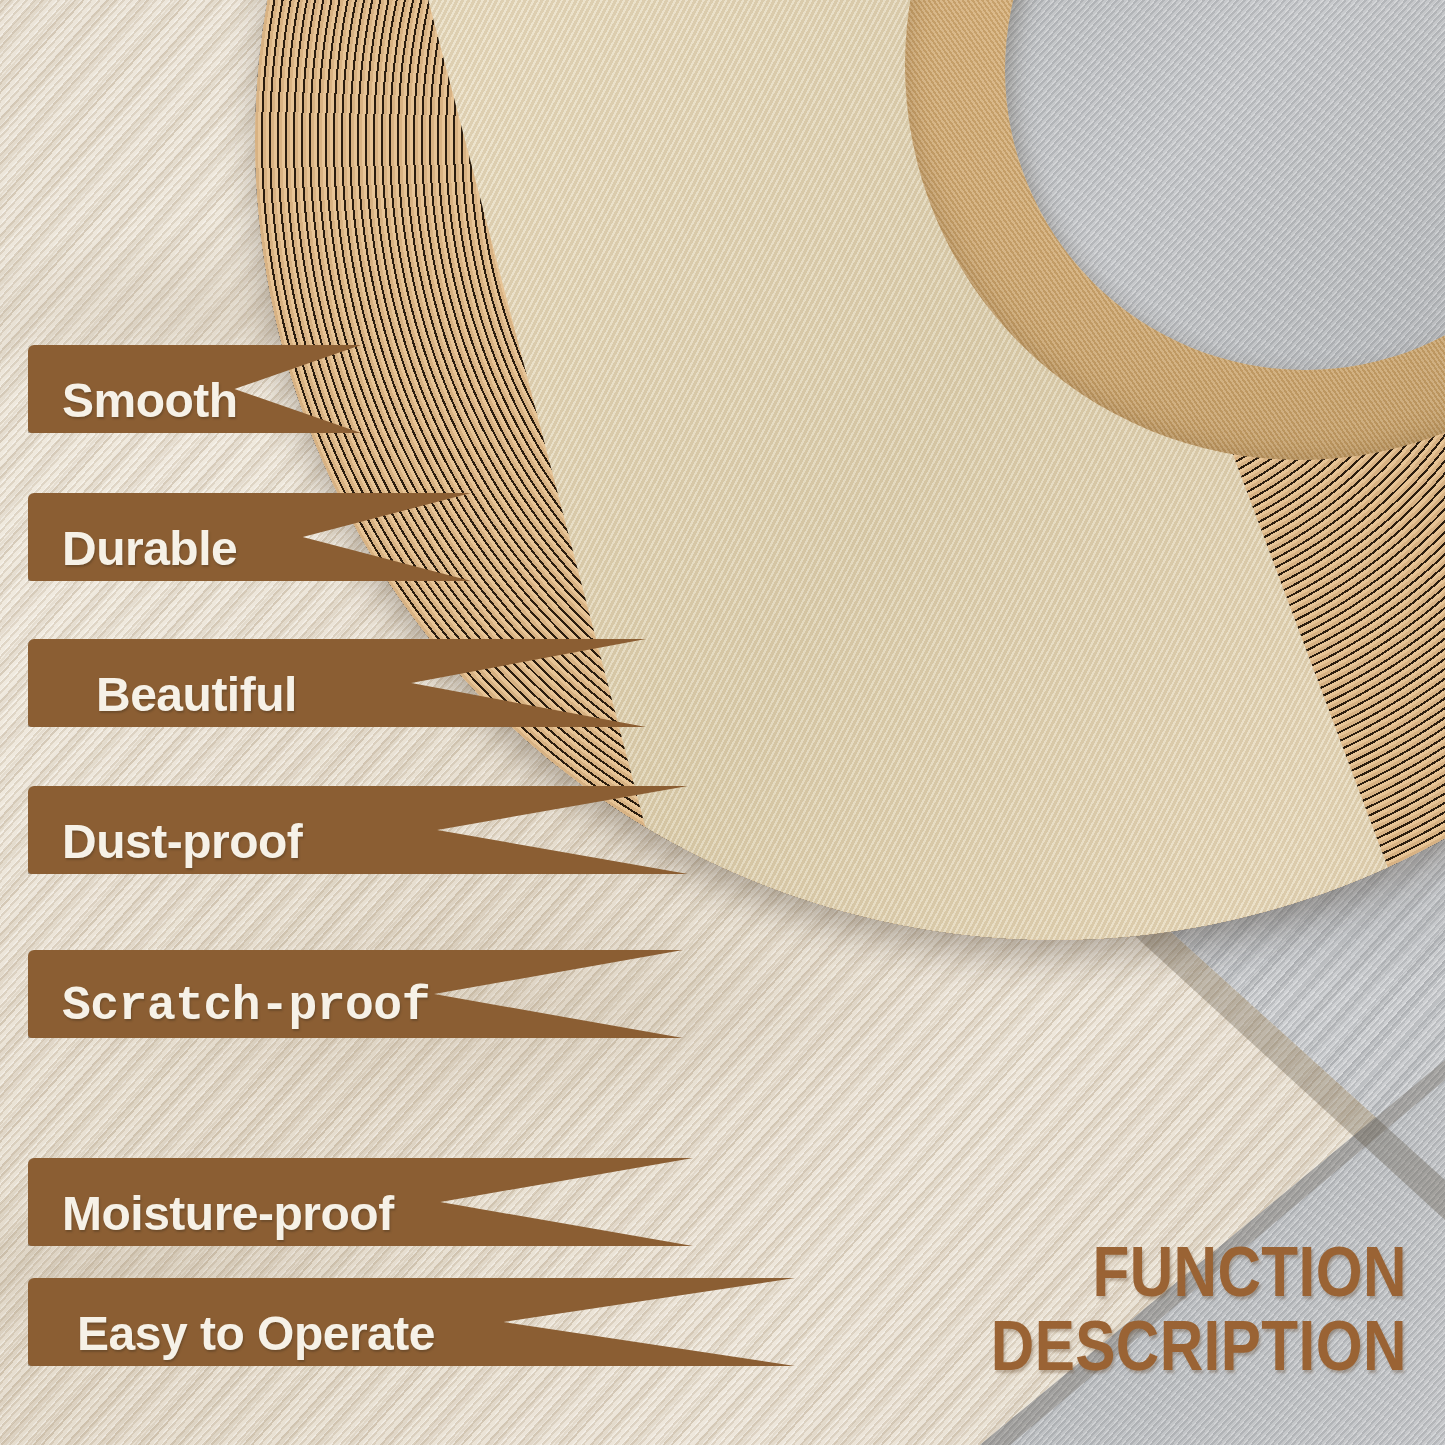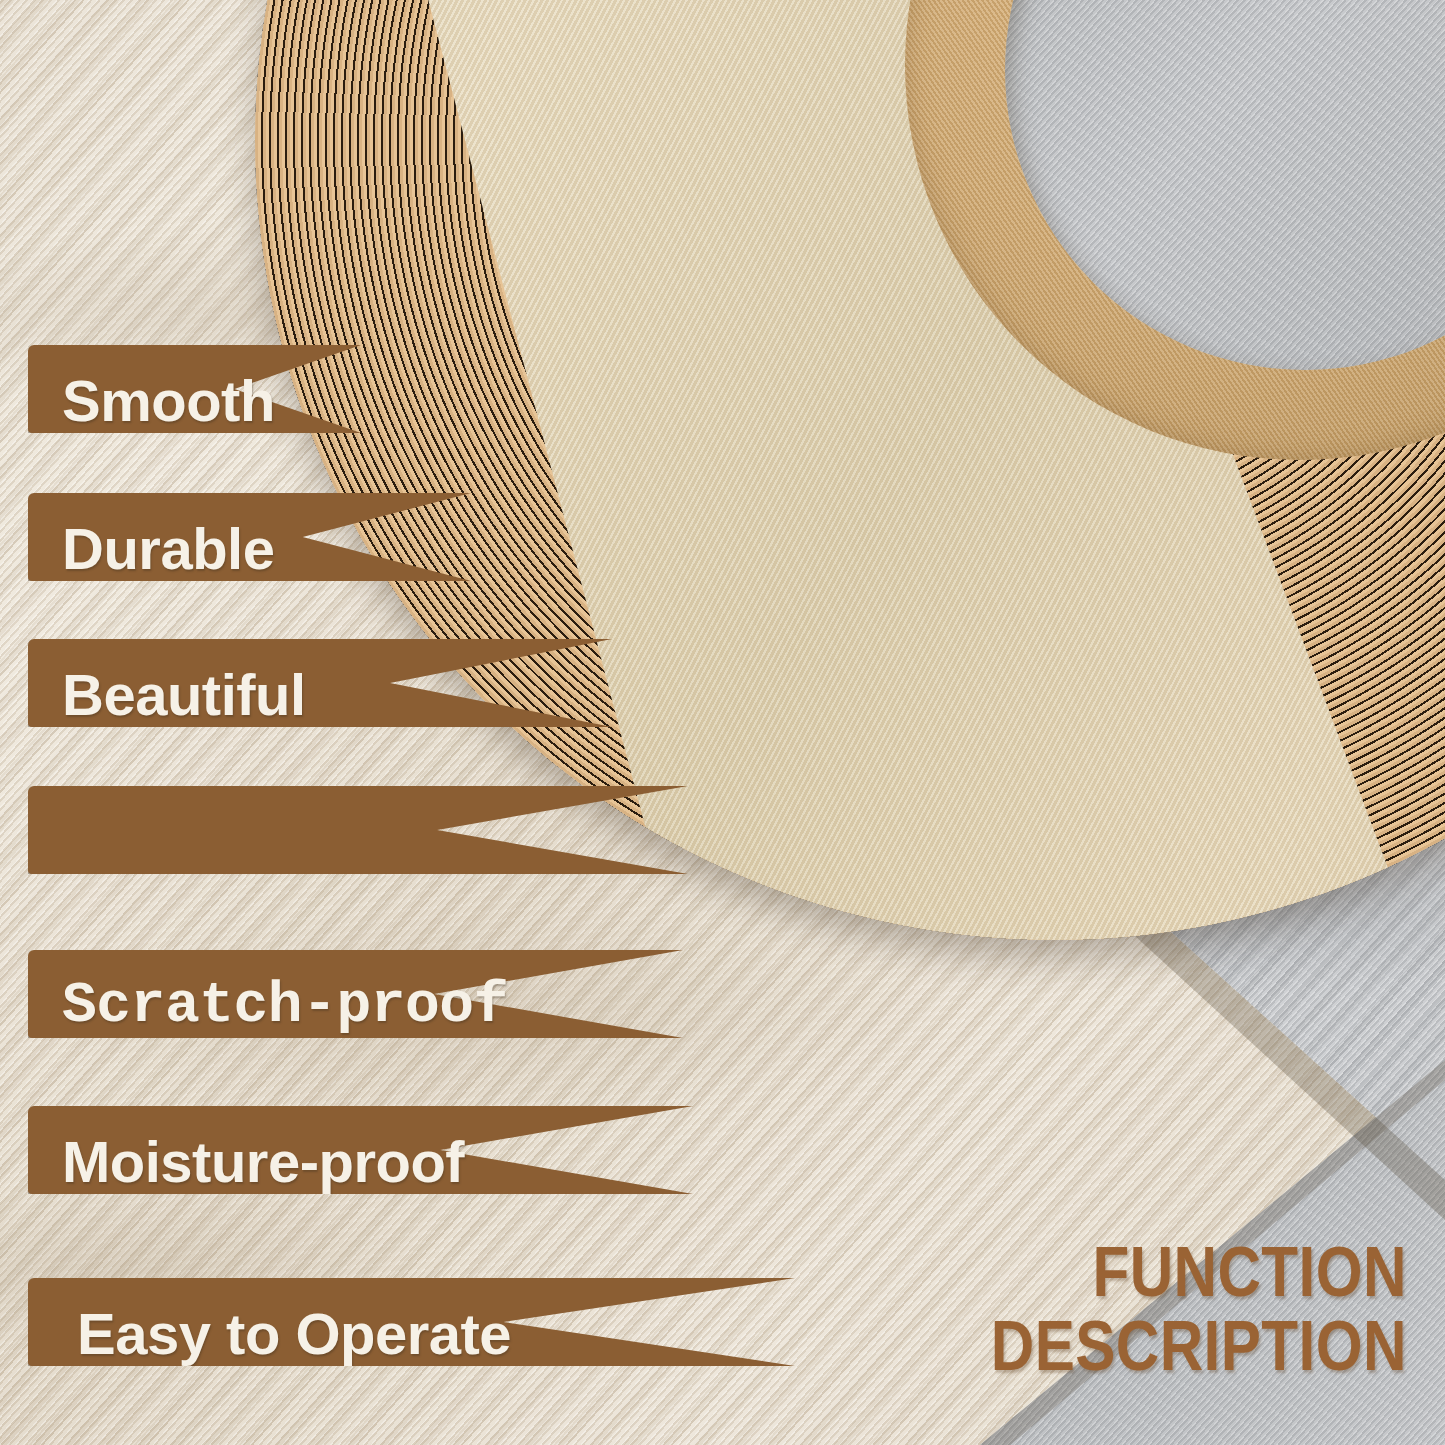--- a/index.html
+++ b/index.html
@@ -147,21 +147,21 @@
     position:absolute;inset:0;
     background:#8b5e33;
     -webkit-clip-path:polygon(0 0, 100% 0, 62% 50%, 100% 100%, 0 100%);
     clip-path:polygon(0 0, 100% 0, 62% 50%, 100% 100%, 0 100%);
     border-radius:6px 0 0 4px;
     filter:drop-shadow(-7px 9px 6px rgba(58,52,44,.42));
   }
   .ribbon-label{
     position:relative;
     color:#f6f1e7;
-    font-size:58px;
+    font-size:48px;
     font-weight:bold;
     letter-spacing:-.5px;
     white-space:nowrap;
     padding-left:34px;
     line-height:88px;
     text-shadow:1px 2px 2px rgba(60,45,28,.35);
     margin-top:24px;
   }
 
   
@@ -205,35 +205,36 @@
     <div class="ribbon" style="left:28px;top:345px;width:333px;">
       <div class="ribbon-shape"></div>
       <div class="ribbon-label">Smooth</div>
     </div>
 
     <div class="ribbon" style="left:28px;top:493px;width:443px;align-items:center;">
       <div class="ribbon-shape"></div>
       <div class="ribbon-label">Durable</div>
     </div>
 
-    <div class="ribbon" style="left:28px;top:639px;width:584px;">
+    <div class="ribbon" style="left:28px;top:639px;width:584px;padding-left:34px;">
       <div class="ribbon-shape"></div>
       <div class="ribbon-label">Beautiful</div>
     </div>
 
     <div class="ribbon" style="left:28px;top:786px;width:660px;">
       <div class="ribbon-shape"></div>
+      <div class="ribbon-label">Dust-proof</div>
     </div>
 
     <div class="ribbon" style="left:28px;top:950px;width:655px;font-family:Liberation Mono, monospace;">
       <div class="ribbon-shape"></div>
       <div class="ribbon-label">Scratch-proof</div>
     </div>
 
-    <div class="ribbon" style="left:28px;top:1106px;width:665px;">
+    <div class="ribbon" style="left:28px;top:1158px;width:665px;">
       <div class="ribbon-shape"></div>
       <div class="ribbon-label">Moisture-proof</div>
     </div>
 
     <div class="ribbon" style="left:28px;top:1278px;width:752px;padding-left:15px;">
       <div class="ribbon-shape"></div>
       <div class="ribbon-label">Easy to Operate</div>
     </div>
 
   </div>

